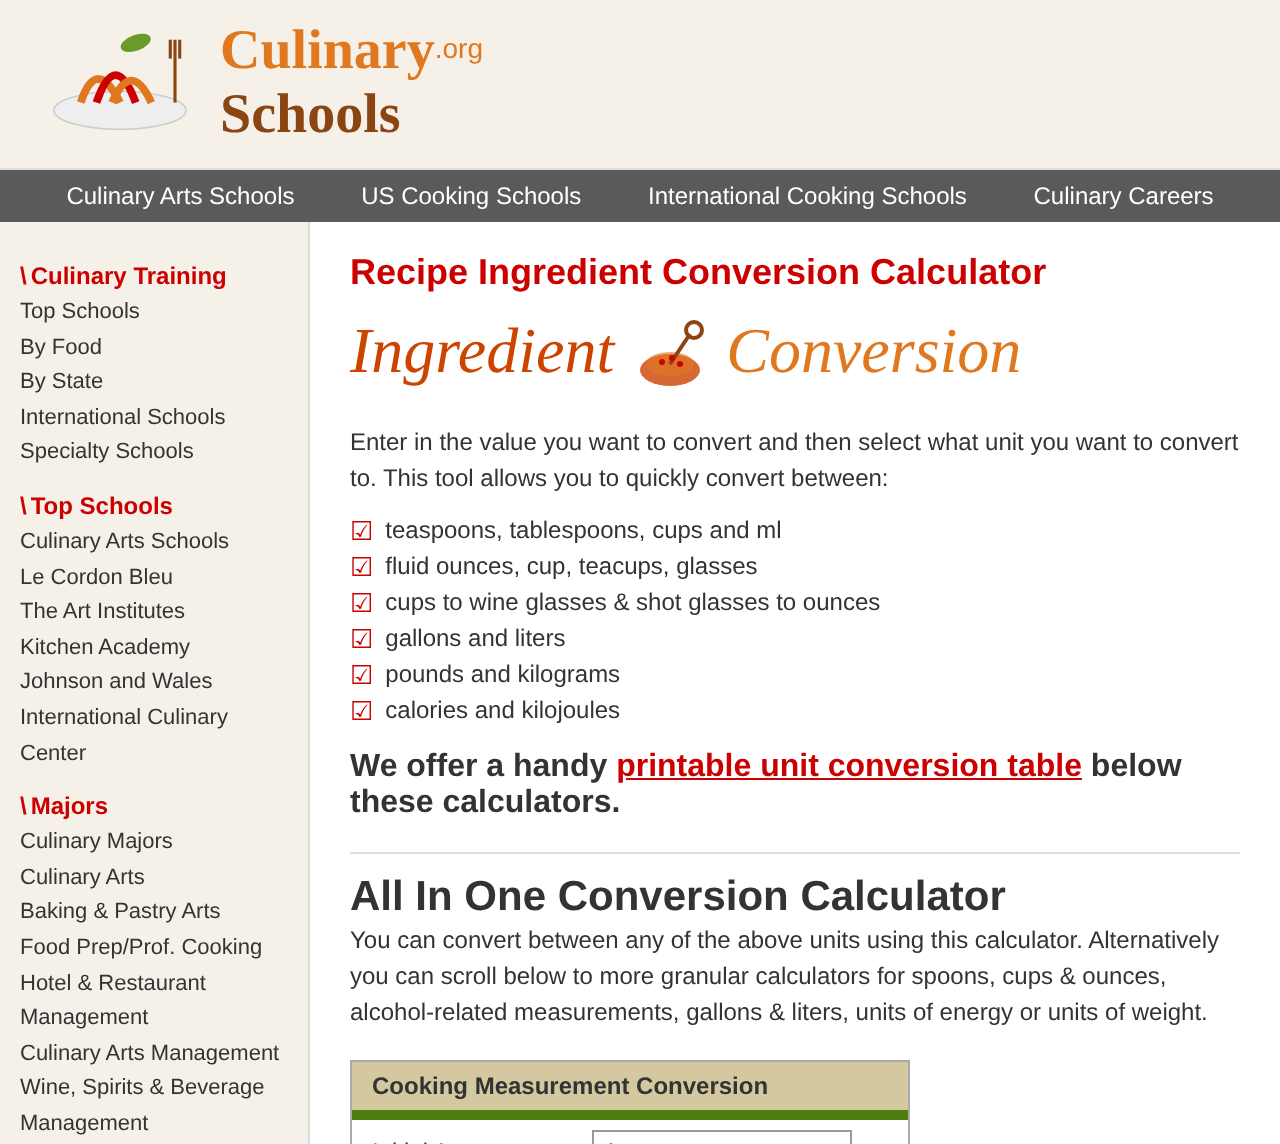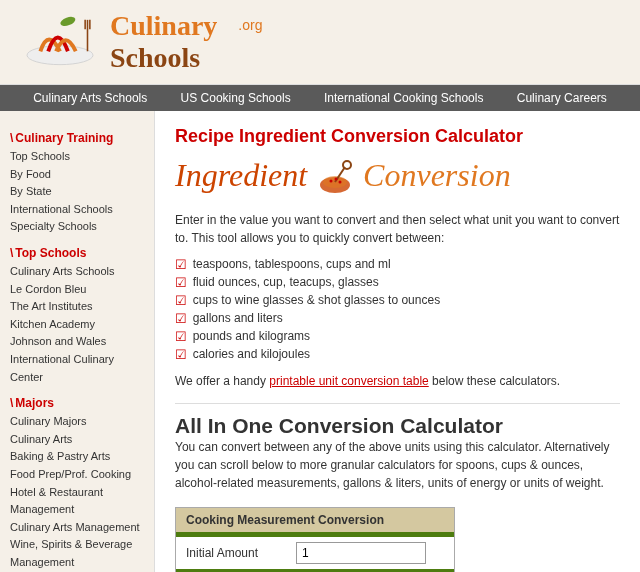--- a/index.html
+++ b/index.html
@@ -4,21 +4,21 @@
   <style>
     * { margin: 0; padding: 0; box-sizing: border-box; }
     body { font-family: Arial, sans-serif; font-size: 12px; background: #f5f0e8; width: 640px; }
 
     
     .header { background: #f5f0e8; padding: 10px 20px; display: flex; align-items: center; border-bottom: 1px solid #ddd; }
     .logo-plate { width: 80px; height: 60px; position: relative; }
     .logo-text { margin-left: 10px; }
     .logo-culinary { font-size: 28px; font-weight: bold; color: #e07820; font-family: Georgia, serif; }
     .logo-schools { font-size: 28px; font-weight: bold; color: #8b4513; font-family: Georgia, serif; }
-    .logo-org { font-size: 14px; color: #e07820; vertical-align: super; margin-left: 21px; }
+    .logo-org { font-size: 14px; color: #e07820; vertical-align: super; }
 
     
     .navbar { background: #5a5a5a; padding: 6px 0; text-align: center; }
     .navbar a { color: white; text-decoration: none; font-size: 12px; margin: 0 15px; }
 
     
     .main-layout { display: flex; }
 
     
     .sidebar { width: 155px; min-width: 155px; padding: 10px 10px; background: #f5f0e8; border-right: 1px solid #ddd; }
@@ -35,21 +35,21 @@
     .ingredient-text { font-size: 32px; font-style: italic; color: #cc4400; font-family: Georgia, serif; }
     .conversion-text { font-size: 32px; font-style: italic; color: #e07820; font-family: Georgia, serif; }
     .banner-icon { margin: 0 8px; font-size: 24px; }
 
     .intro-text { font-size: 12px; color: #333; margin-bottom: 10px; line-height: 1.5; }
 
     .feature-list { margin: 8px 0 12px 0; }
     .feature-item { display: flex; align-items: flex-start; margin: 3px 0; font-size: 12px; color: #333; }
     .checkbox-icon { color: #cc0000; margin-right: 6px; font-size: 13px; flex-shrink: 0; }
 
-    .printable-note { font-size: 12px; color: #333; margin-bottom: 15px; }
+    .printable-note { font-size: 16px; color: #333; margin-bottom: 15px; font-weight: bold; }
     .printable-note a { color: #cc0000; }
 
     .section-title { font-size: 21px; font-weight: bold; color: #333; margin-bottom: 0; border-top: 1px solid #ddd; padding-top: 10px; }
 
     .alt-text { font-size: 12px; color: #333; line-height: 1.5; margin-bottom: 15px; }
 
     
     .conversion-box { border: 1px solid #aaa; width: 280px; }
     .conversion-box-title { background: #d4c8a0; padding: 5px 10px; font-weight: bold; font-size: 12px; color: #333; }
     .conversion-row { display: flex; align-items: center; padding: 5px 10px; border-top: 5px solid #4d7c0f; }

